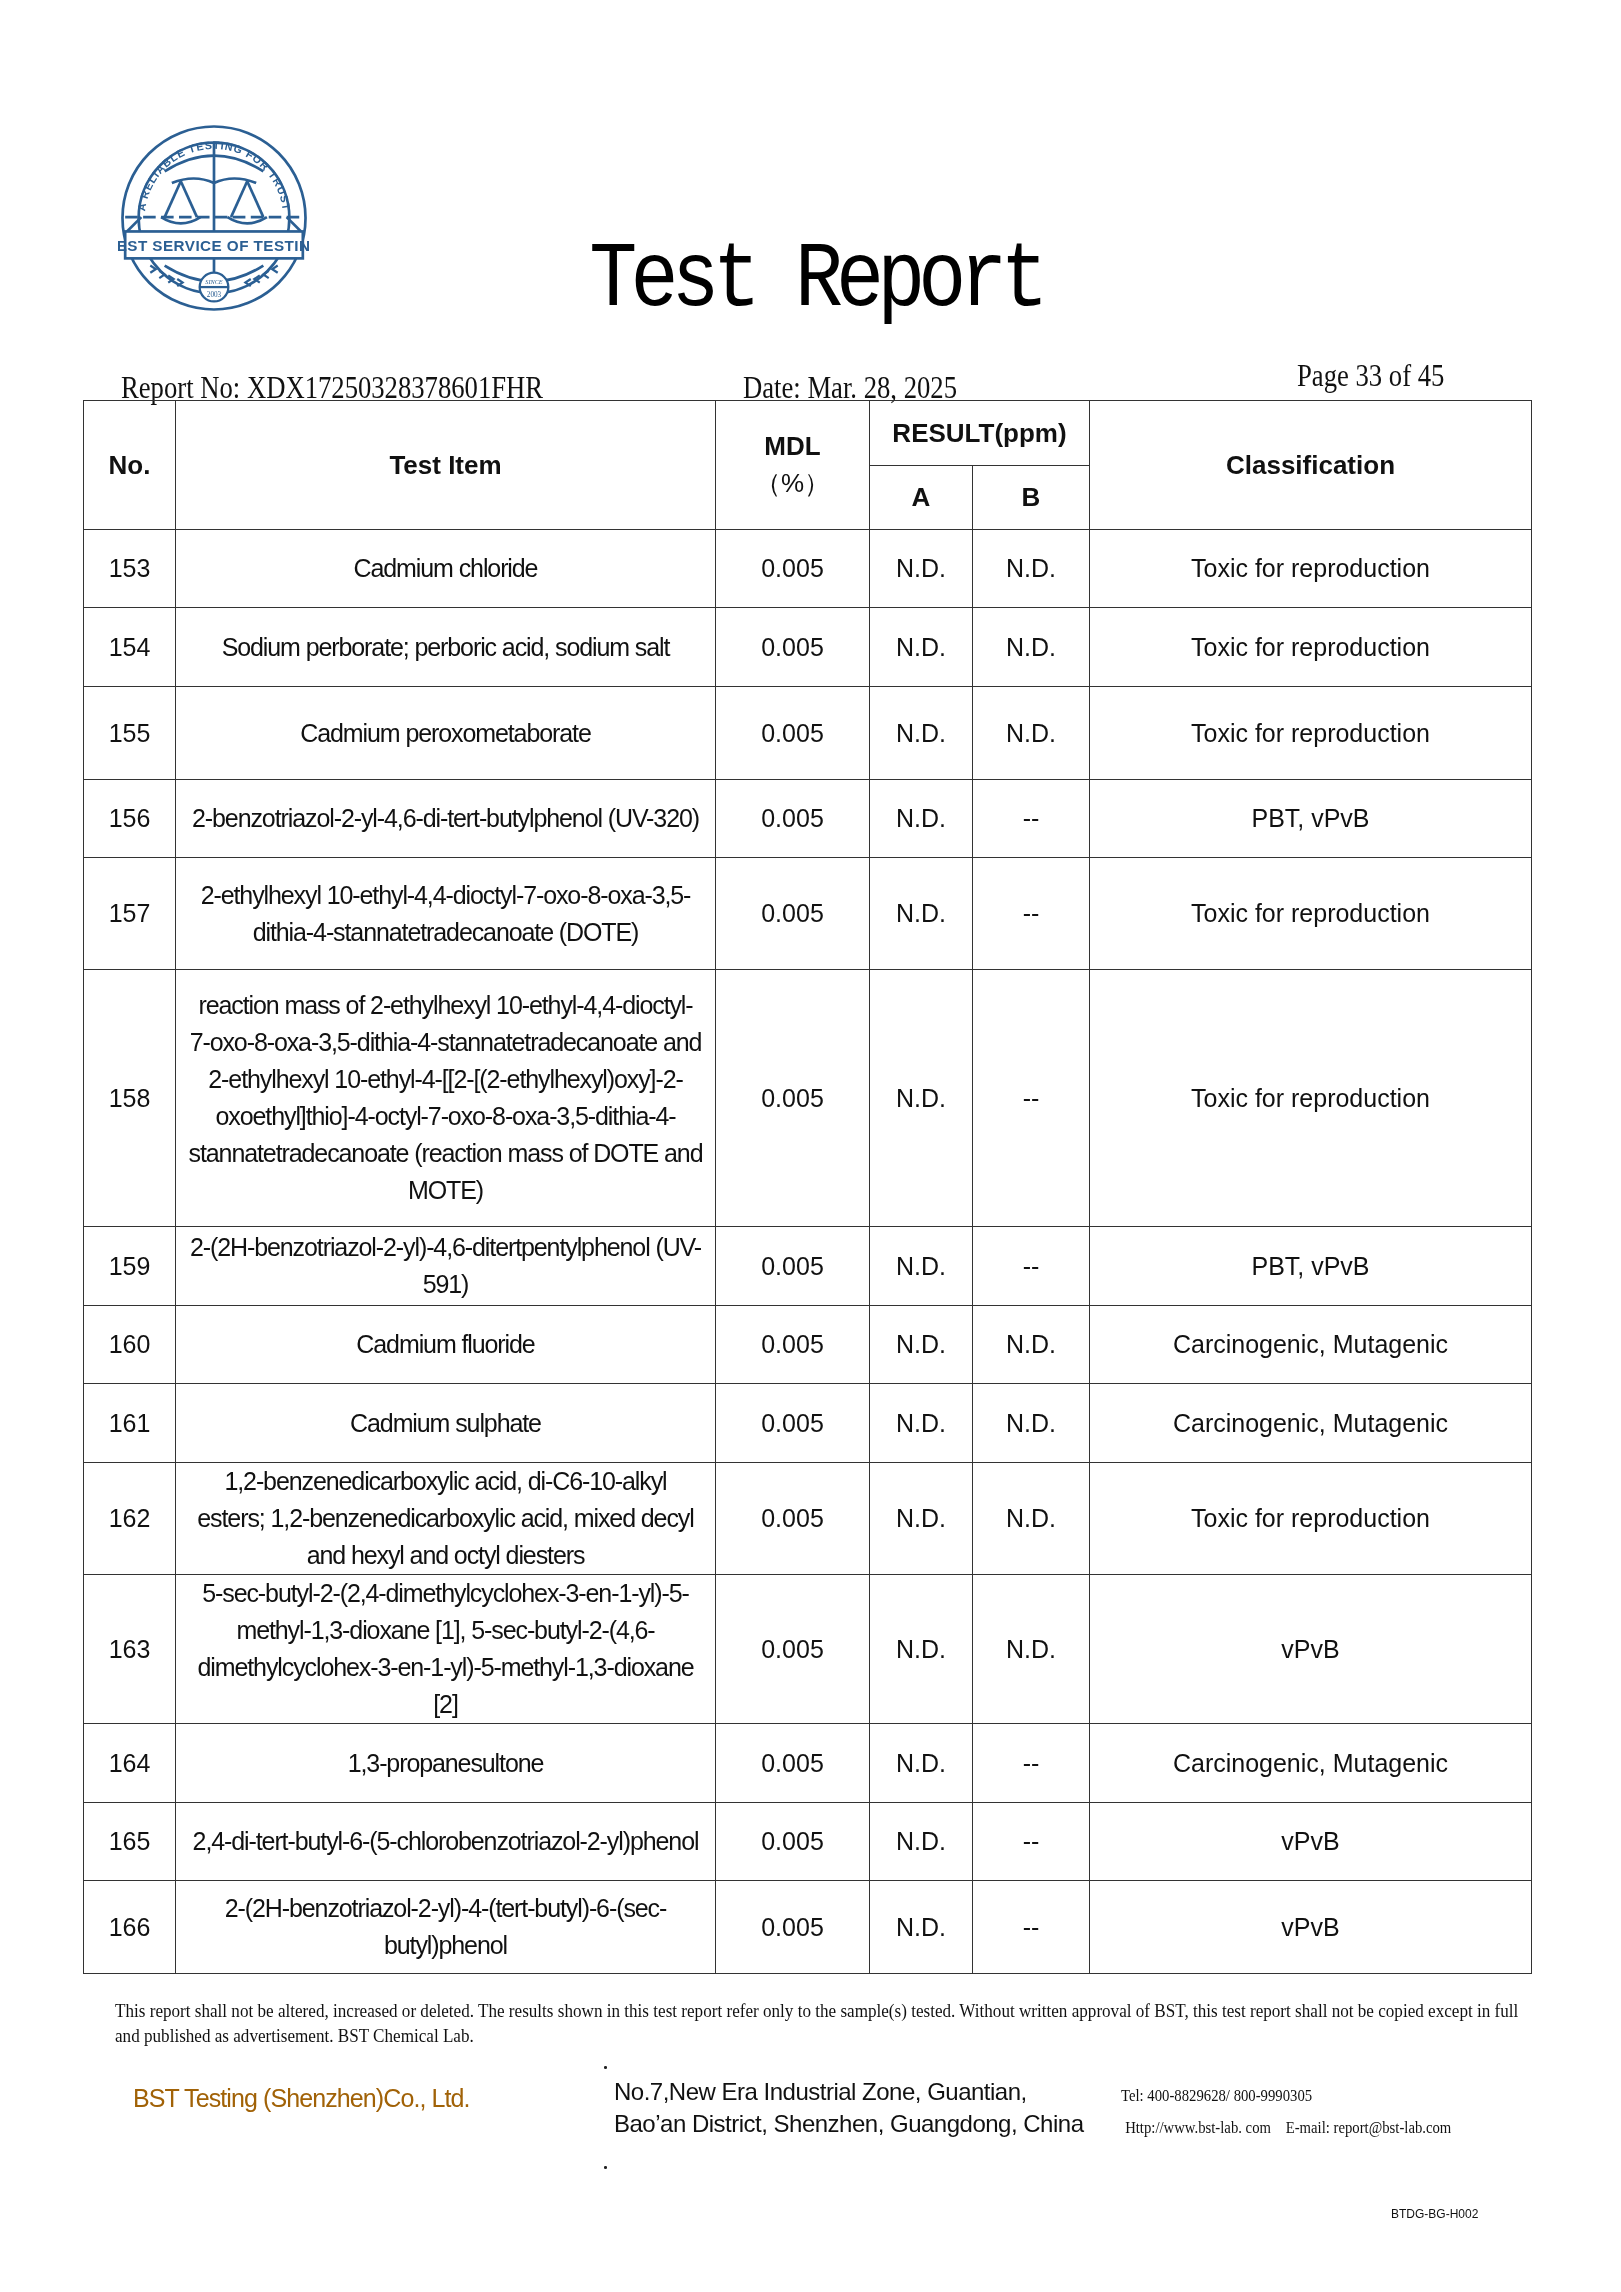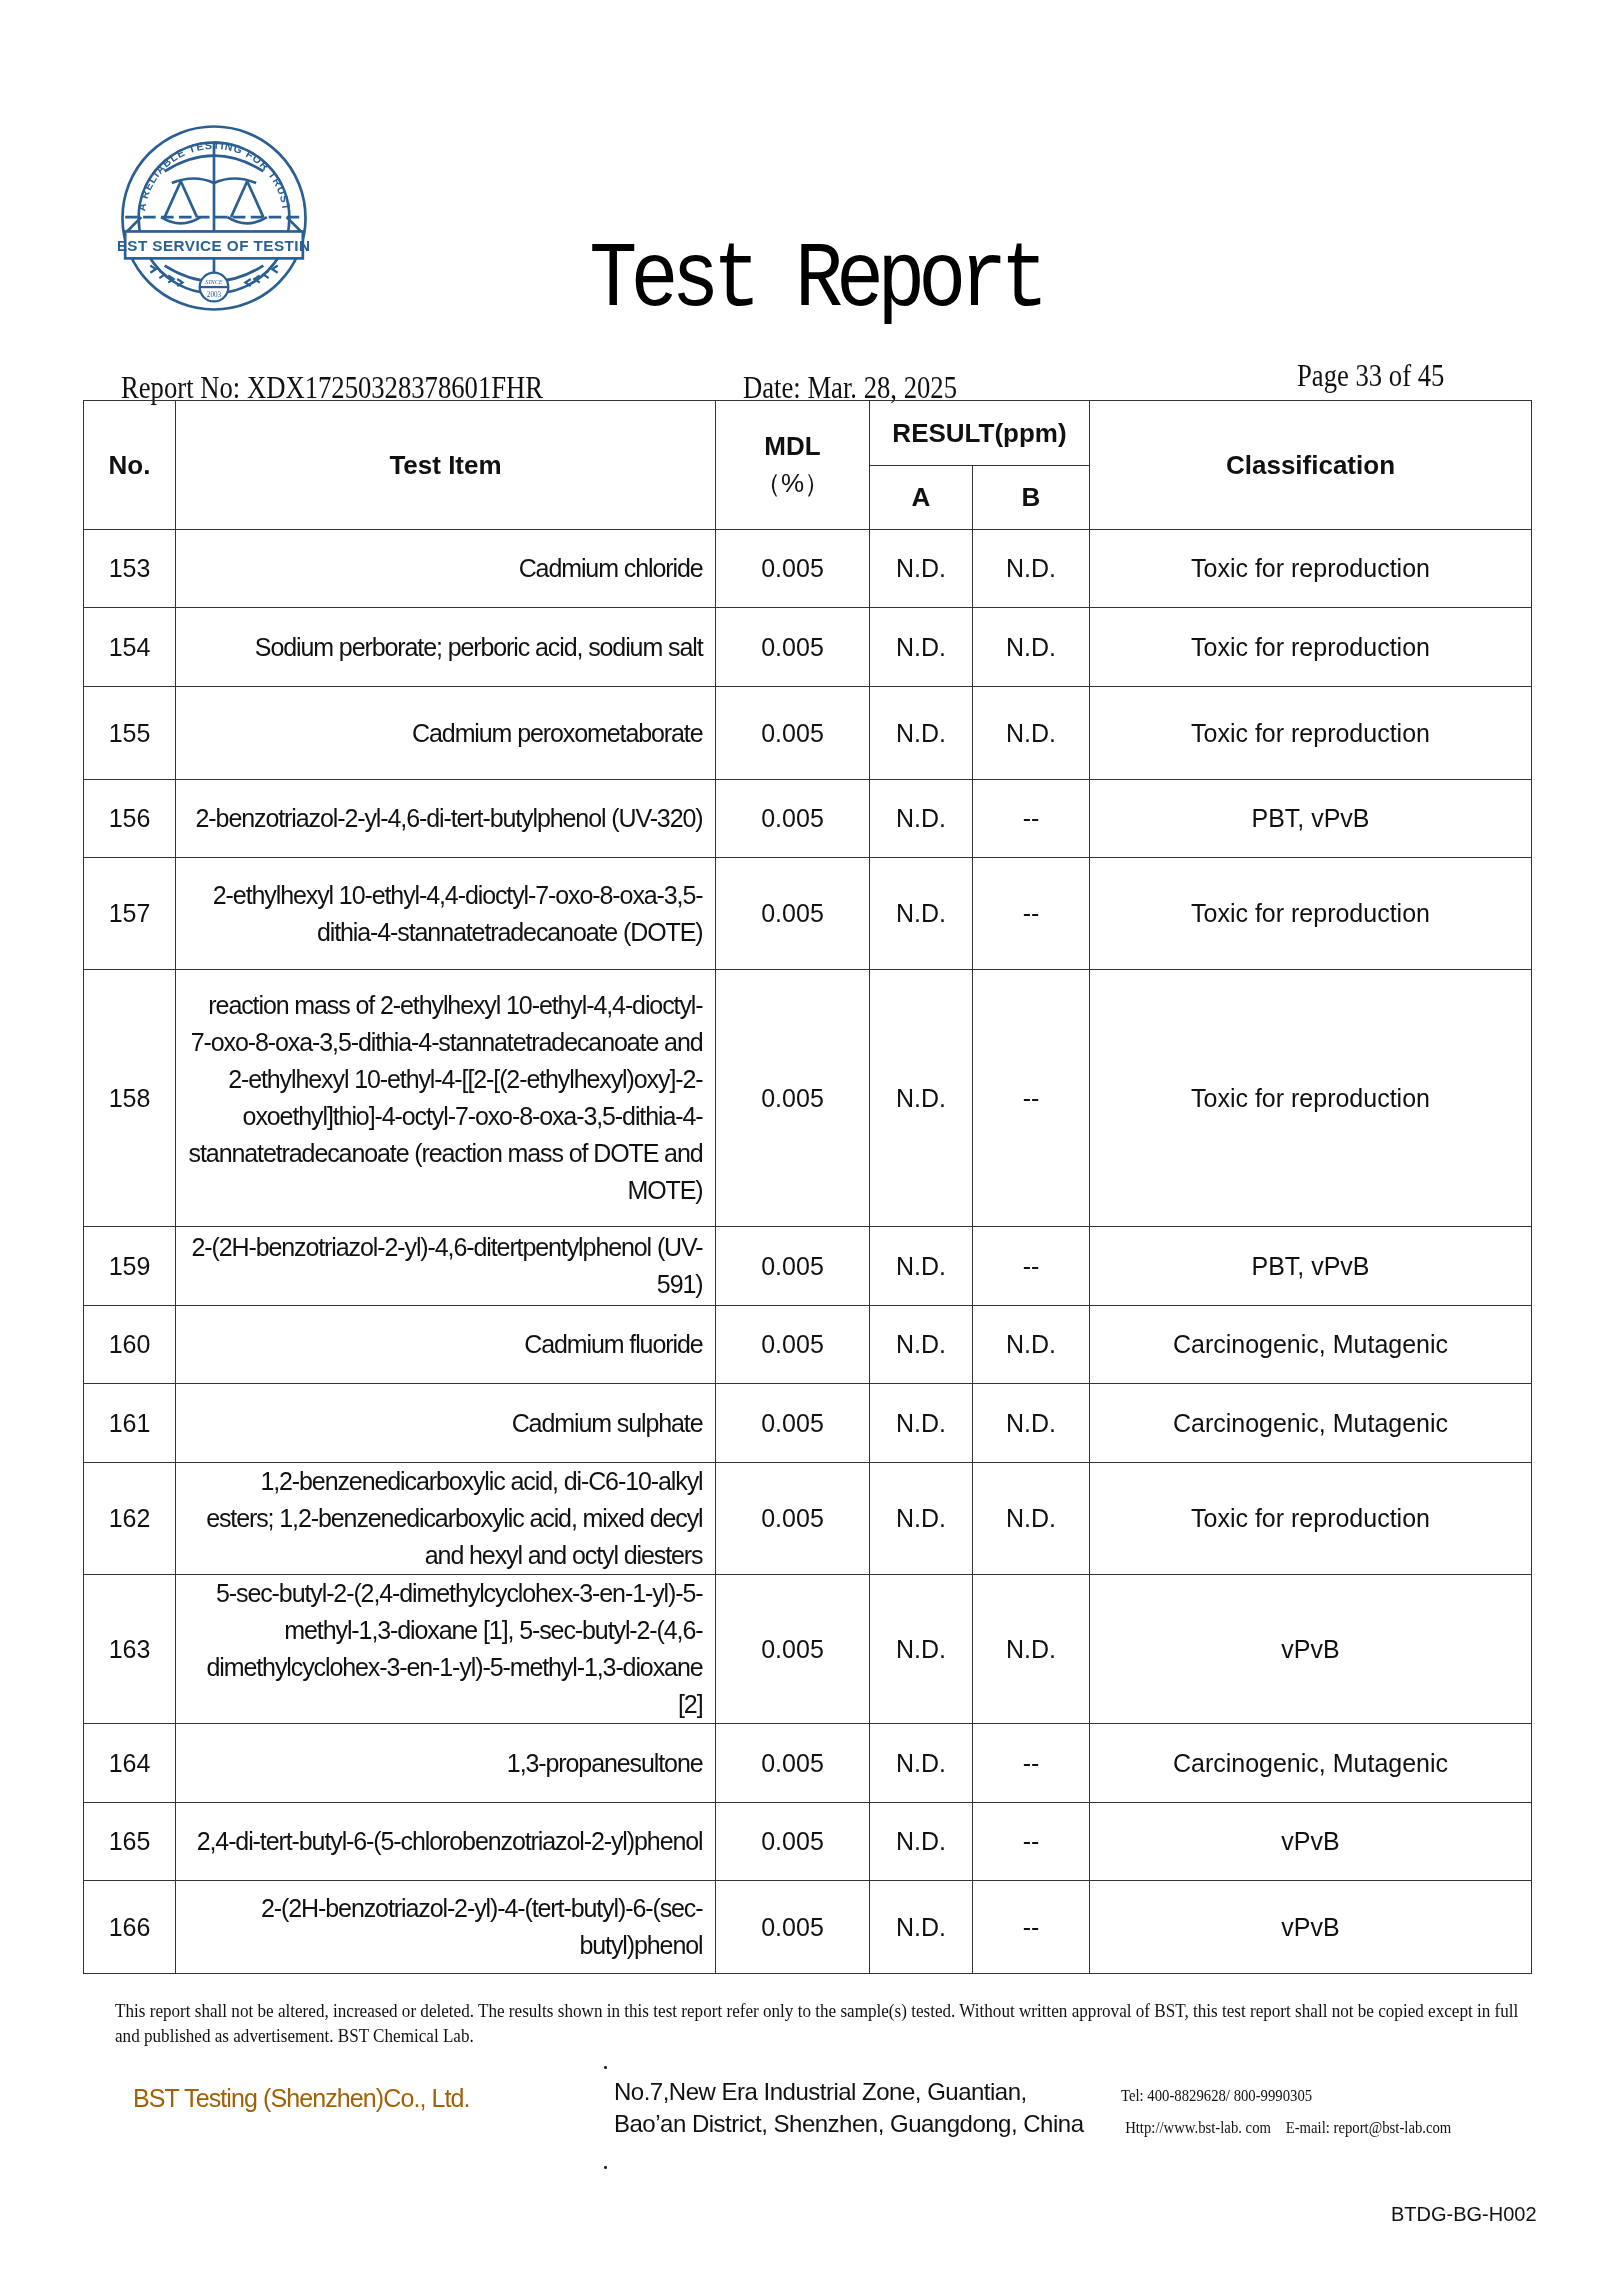--- a/index.html
+++ b/index.html
@@ -33,21 +33,21 @@
   table.report {
     border-collapse: collapse; width: 1449px; table-layout: fixed;
     font-family: "Liberation Sans", "DejaVu Sans", sans-serif;
     font-size: 25px; color: #111;
   }
   table.report td, table.report th {
     border: 1.8px solid #333; text-align: center; vertical-align: middle;
     padding: 0 9px; line-height: 37px; overflow: hidden;
   }
   table.report th { font-weight: bold; font-size: 26px; }
-  table.report td.item { letter-spacing: -1.1px; padding: 0 12.5px; text-align: right; }
+  table.report td.item { letter-spacing: -1.1px; padding: 0 12.5px; }
   table.report td.ab-sep, table.report th.ab-sep { border-left-color: #888; border-left-width: 0.9px; }
 
   
   #disclaimer {
     left: 115px; top: 1999px; width: 1540px;
     font-family: "Liberation Serif", "DejaVu Serif", serif;
     font-size: 18.4px; line-height: 25px; color: #111;
     transform: scaleX(0.93); transform-origin: left top;
   }
   #company {
@@ -67,21 +67,21 @@
     left: 1121px; top: 2080px;
     font-family: "Liberation Serif", "DejaVu Serif", serif;
     font-size: 16px; line-height: 32px; color: #111; white-space: nowrap;
     transform: scaleX(0.92); transform-origin: left top;
   }
   #contact .line2 { padding-left: 4.5px; }
   #contact .gap { display: inline-block; width: 16px; }
   #form-code {
     left: 1391px; top: 2205px;
     font-family: "Liberation Sans", "DejaVu Sans", sans-serif;
-    font-size: 20px; line-height: 18px; color: #111; white-space: nowrap;
+    font-size: 12px; line-height: 18px; color: #111; white-space: nowrap;
   }
 </style>
 </head>
 <body>
 
 <div id="logo" class="abs">
   <svg width="192" height="192" viewBox="0 0 214 214">
     <defs>
       <path id="arcpath" d="M 30 107 A 77 77 0 0 1 184 107" fill="none"></path>
     </defs>

